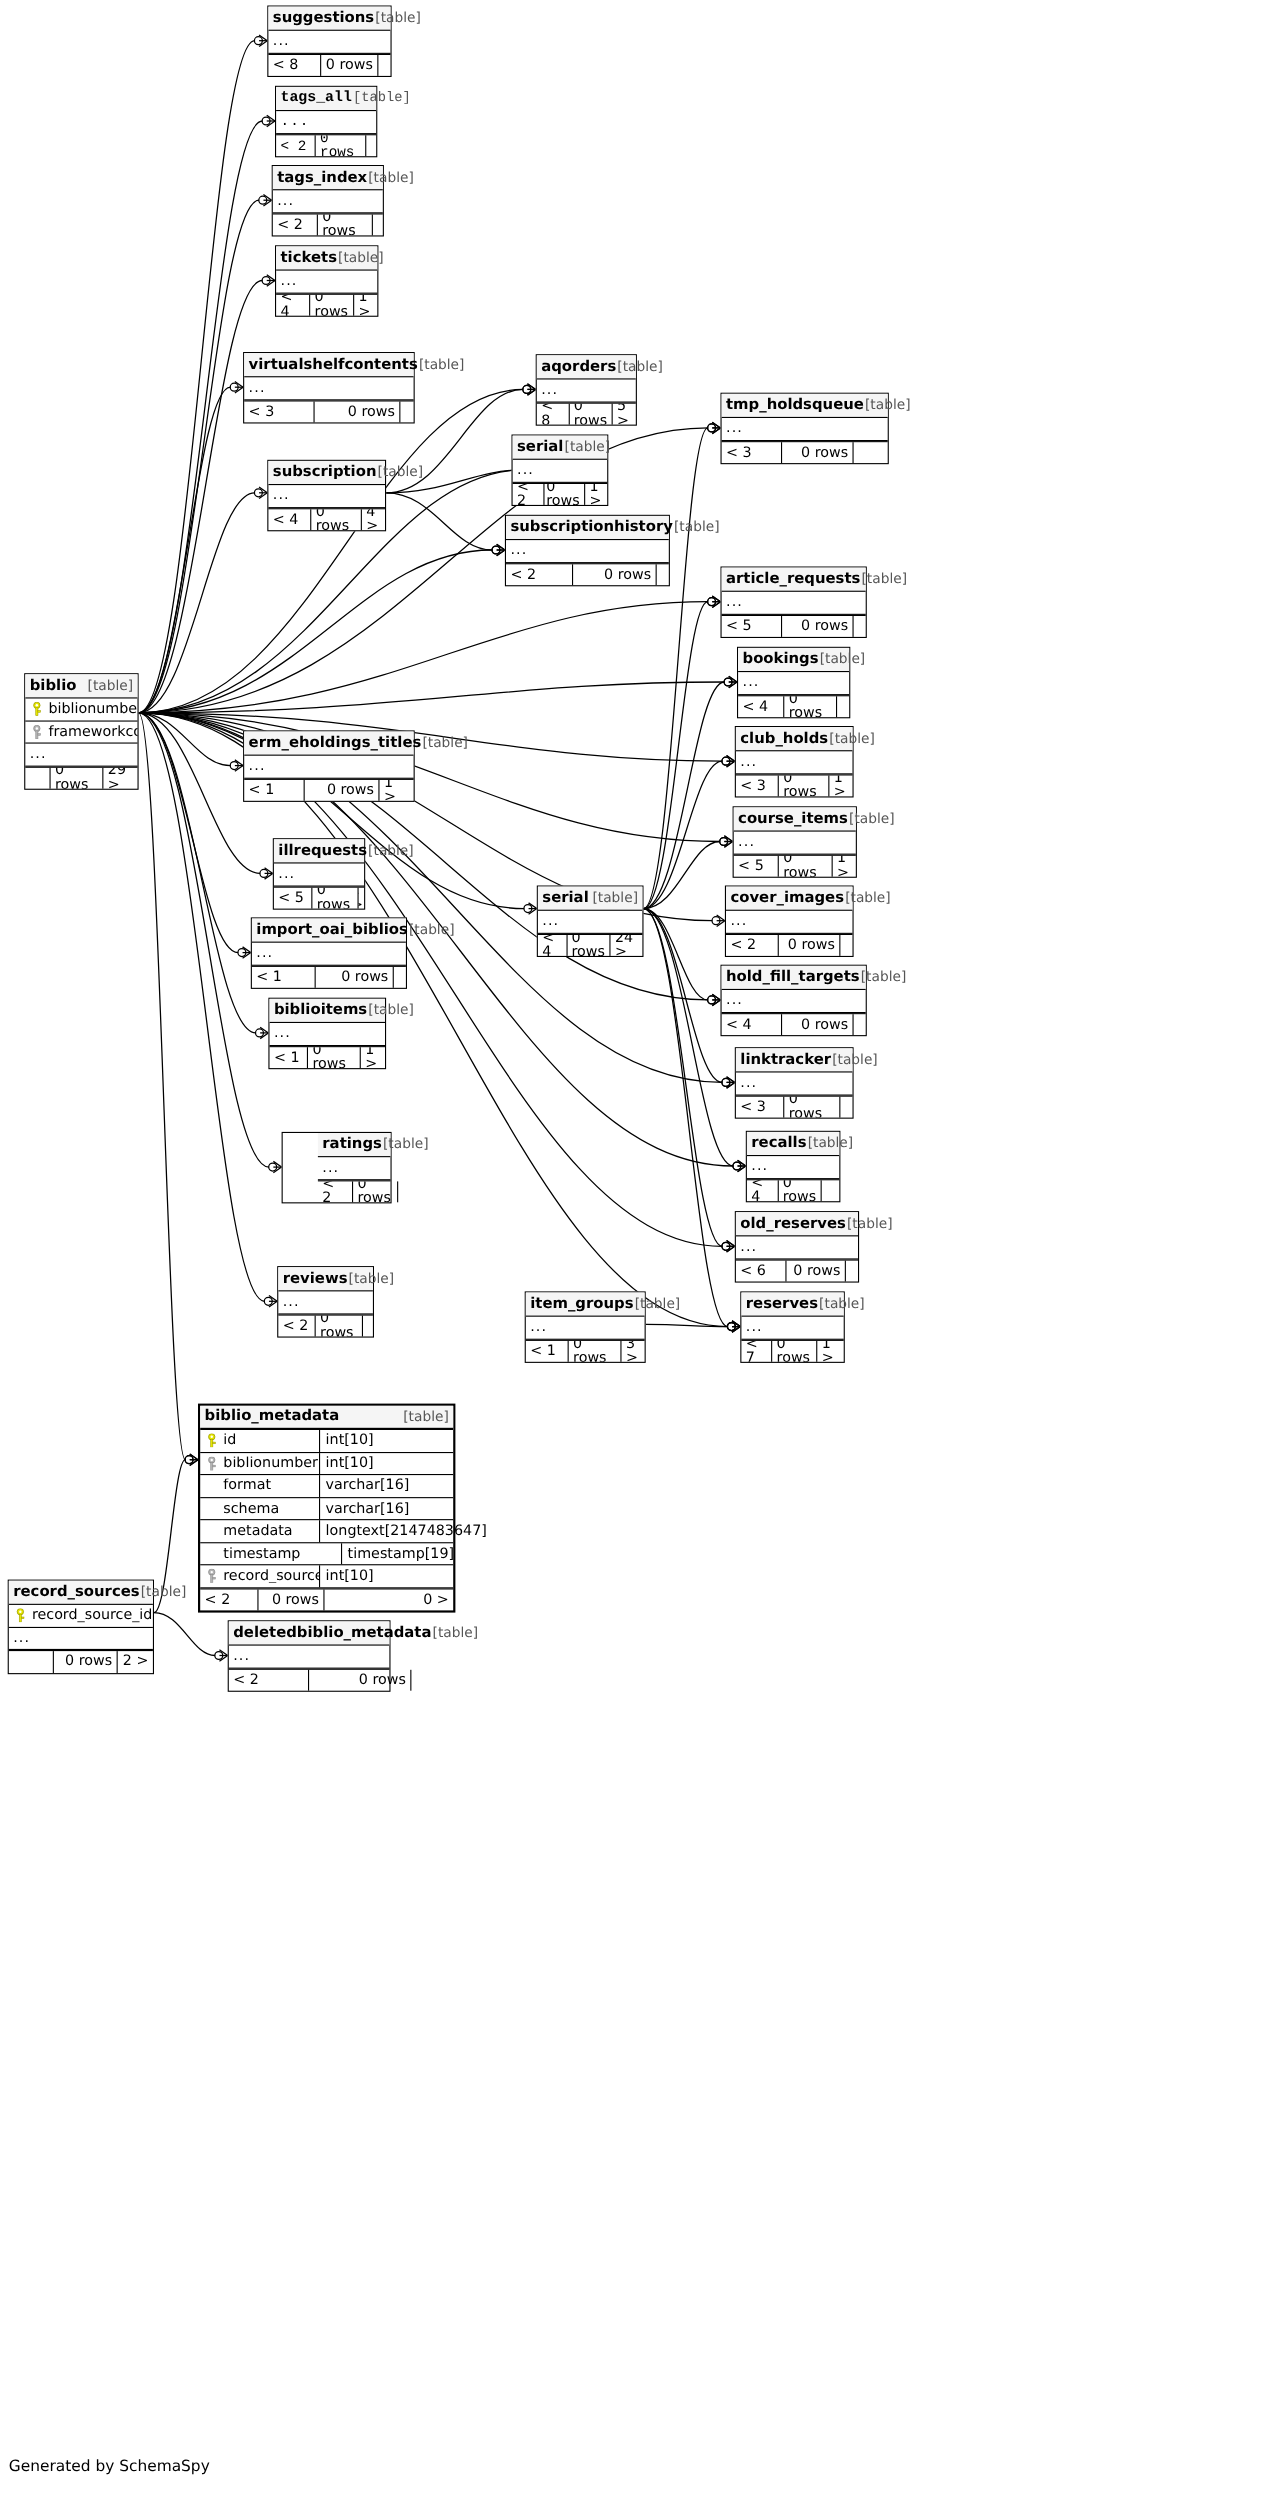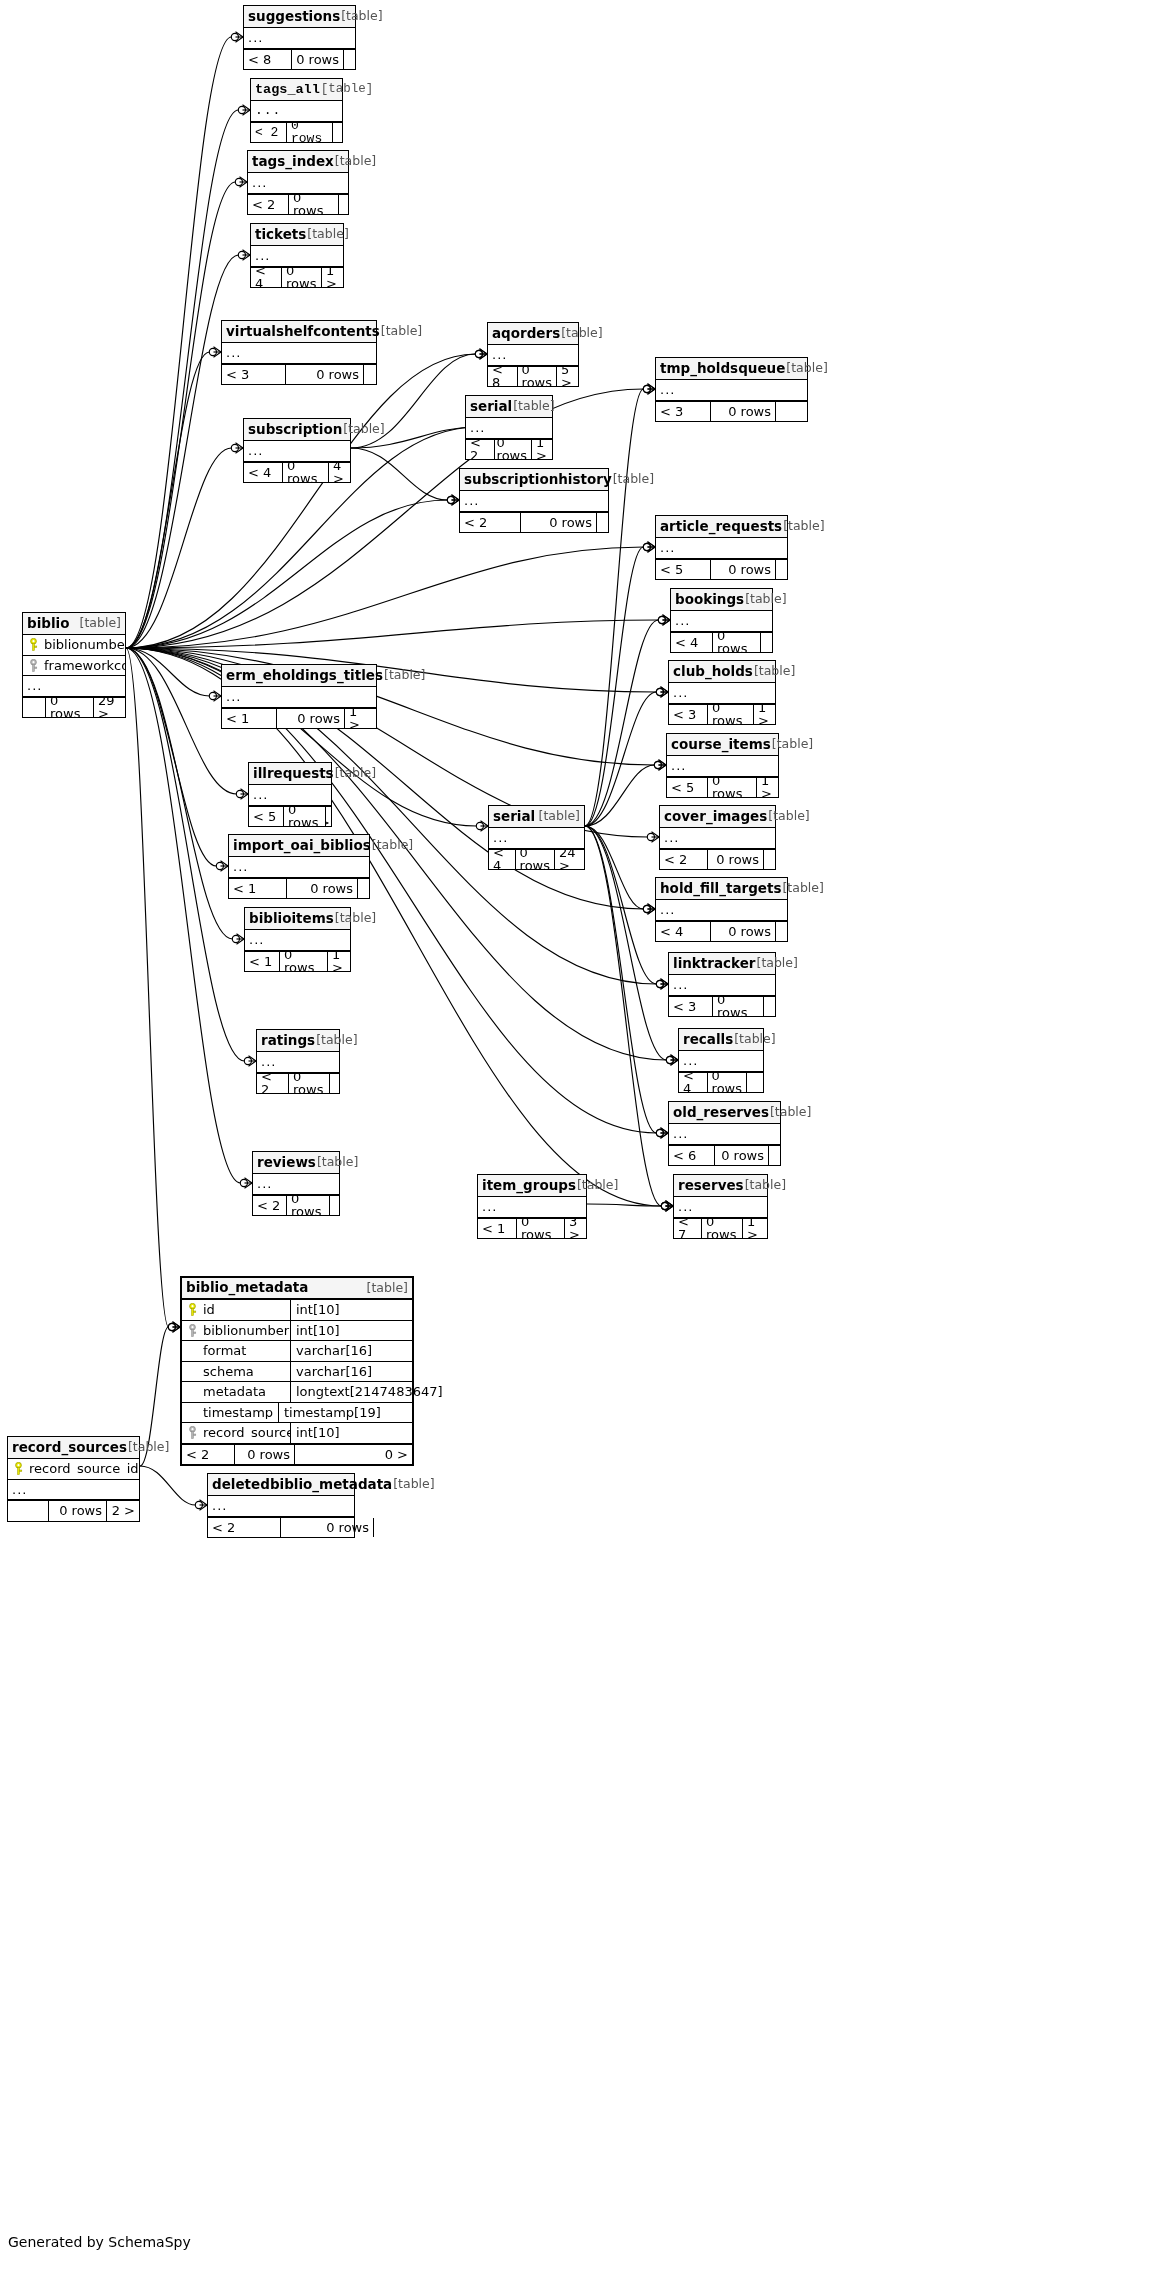--- a/index.html
+++ b/index.html
@@ -790,21 +790,21 @@
           <span class="tbl-name">linktracker</span>
           <span class="tbl-kind">[table]</span>
         </div>
         <div class="ellipsis-row">...</div>
         <div class="tbl-foot">
           <div class="foot-cell foot-left" style="flex: 0 0 43px;">&lt; 3</div>
           <div class="foot-cell foot-mid" style="flex: 0 0 51px;">0 rows</div>
           <div class="foot-cell foot-right" style="flex: 1 1 auto;"></div>
         </div>
       </div>
-      <div class="tbl" style="left: 256px; top: 1029px; width: 84px;">
+      <div class="tbl" style="left: 256px; top: 1029px; width: 100px; padding-left: 32px;">
         <div class="tbl-head tight">
           <span class="tbl-name">ratings</span>
           <span class="tbl-kind">[table]</span>
         </div>
         <div class="ellipsis-row">...</div>
         <div class="tbl-foot">
           <div class="foot-cell foot-left" style="flex: 0 0 31px;">&lt; 2</div>
           <div class="foot-cell foot-mid" style="flex: 0 0 41px;">0 rows</div>
           <div class="foot-cell foot-right" style="flex: 1 1 auto;"></div>
         </div>
@@ -921,21 +921,21 @@
             <span class="keyicon"></span>
             <span>metadata</span>
           </div>
           <div class="col-type" style="width: 122px;">longtext[2147483647]</div>
         </div>
         <div class="tbl-row">
           <div class="col-name">
             <span class="keyicon"></span>
             <span>timestamp</span>
           </div>
-          <div class="col-type" style="width: 134px;">timestamp[19]</div>
+          <div class="col-type" style="width: 102px;">timestamp[19]</div>
         </div>
         <div class="tbl-row">
           <div class="col-name">
             <span class="keyicon">
               <svg viewBox="0 0 11 13" width="11" height="13">
                 <circle cx="5.5" cy="3.2" r="2.9" fill="#b4b4b4" stroke="#8c8c8c" stroke-width="0.7"></circle>
                 <circle cx="5.5" cy="3.2" r="1.1" fill="#ffffff"></circle>
                 <rect x="4.5" y="5.4" width="2" height="7.2" fill="#b4b4b4" stroke="#8c8c8c" stroke-width="0.5"></rect>
                 <rect x="6.4" y="8.0" width="2.4" height="1.5" fill="#b4b4b4" stroke="#8c8c8c" stroke-width="0.5"></rect>
               </svg>

